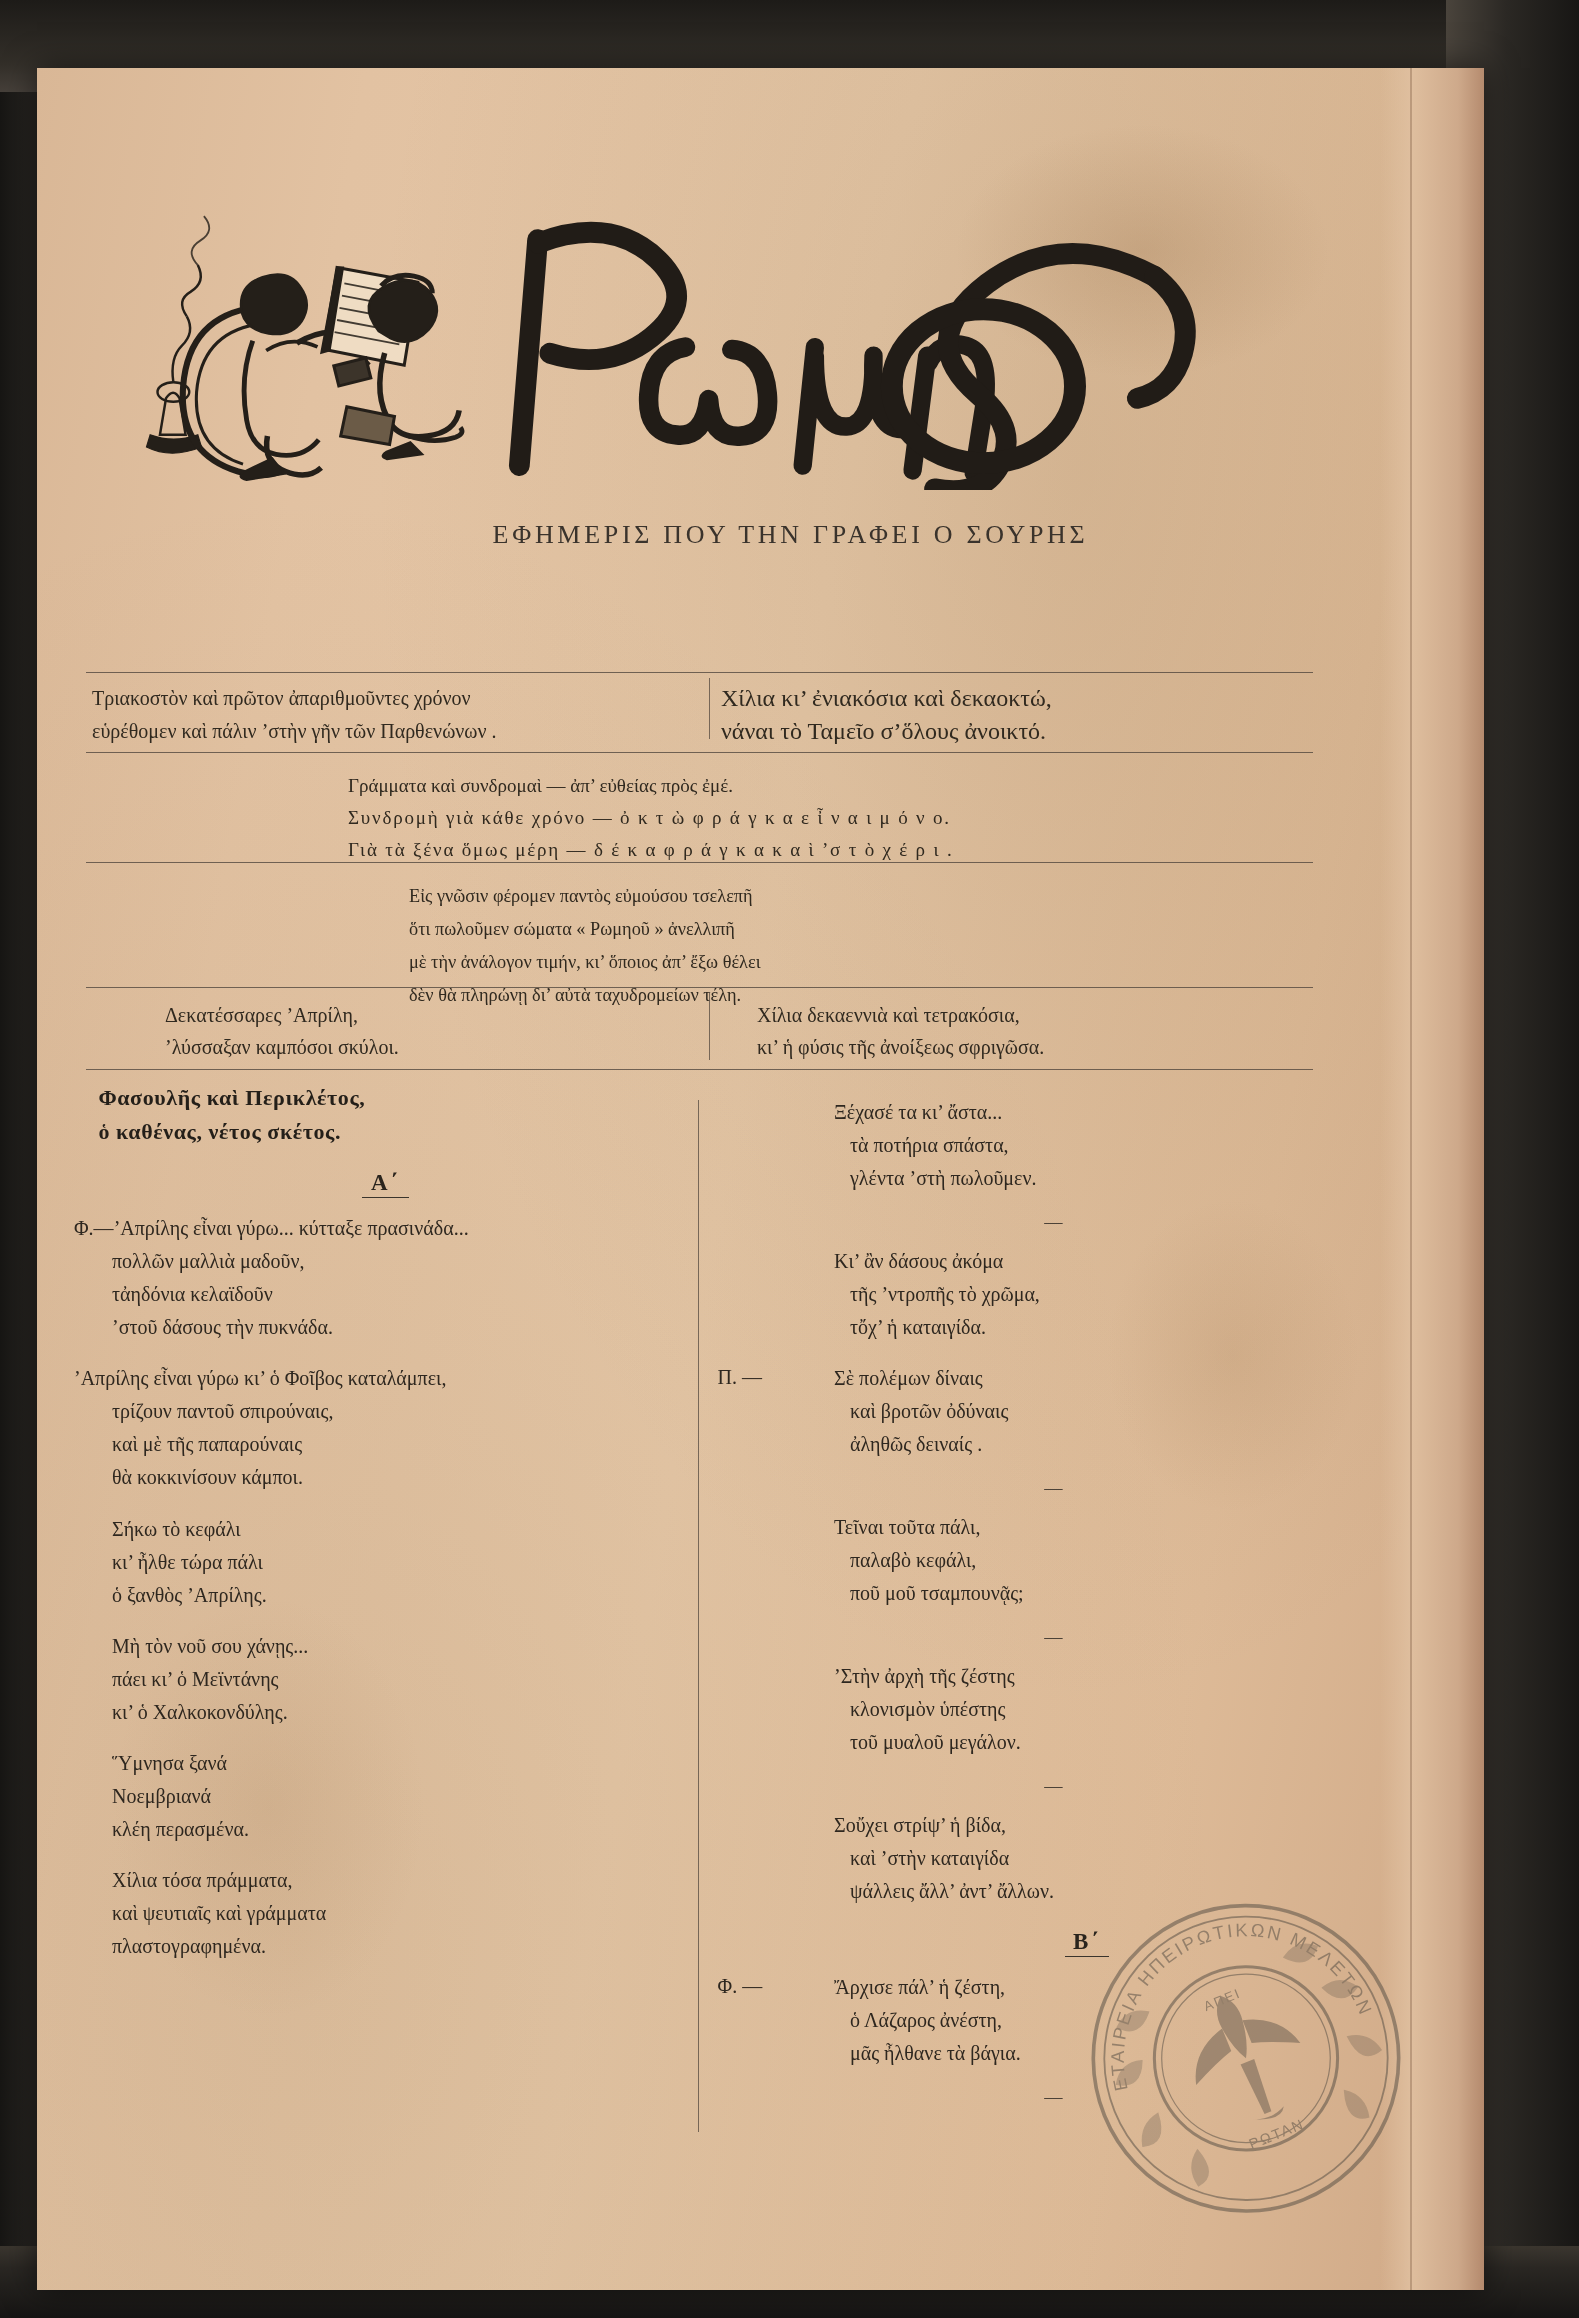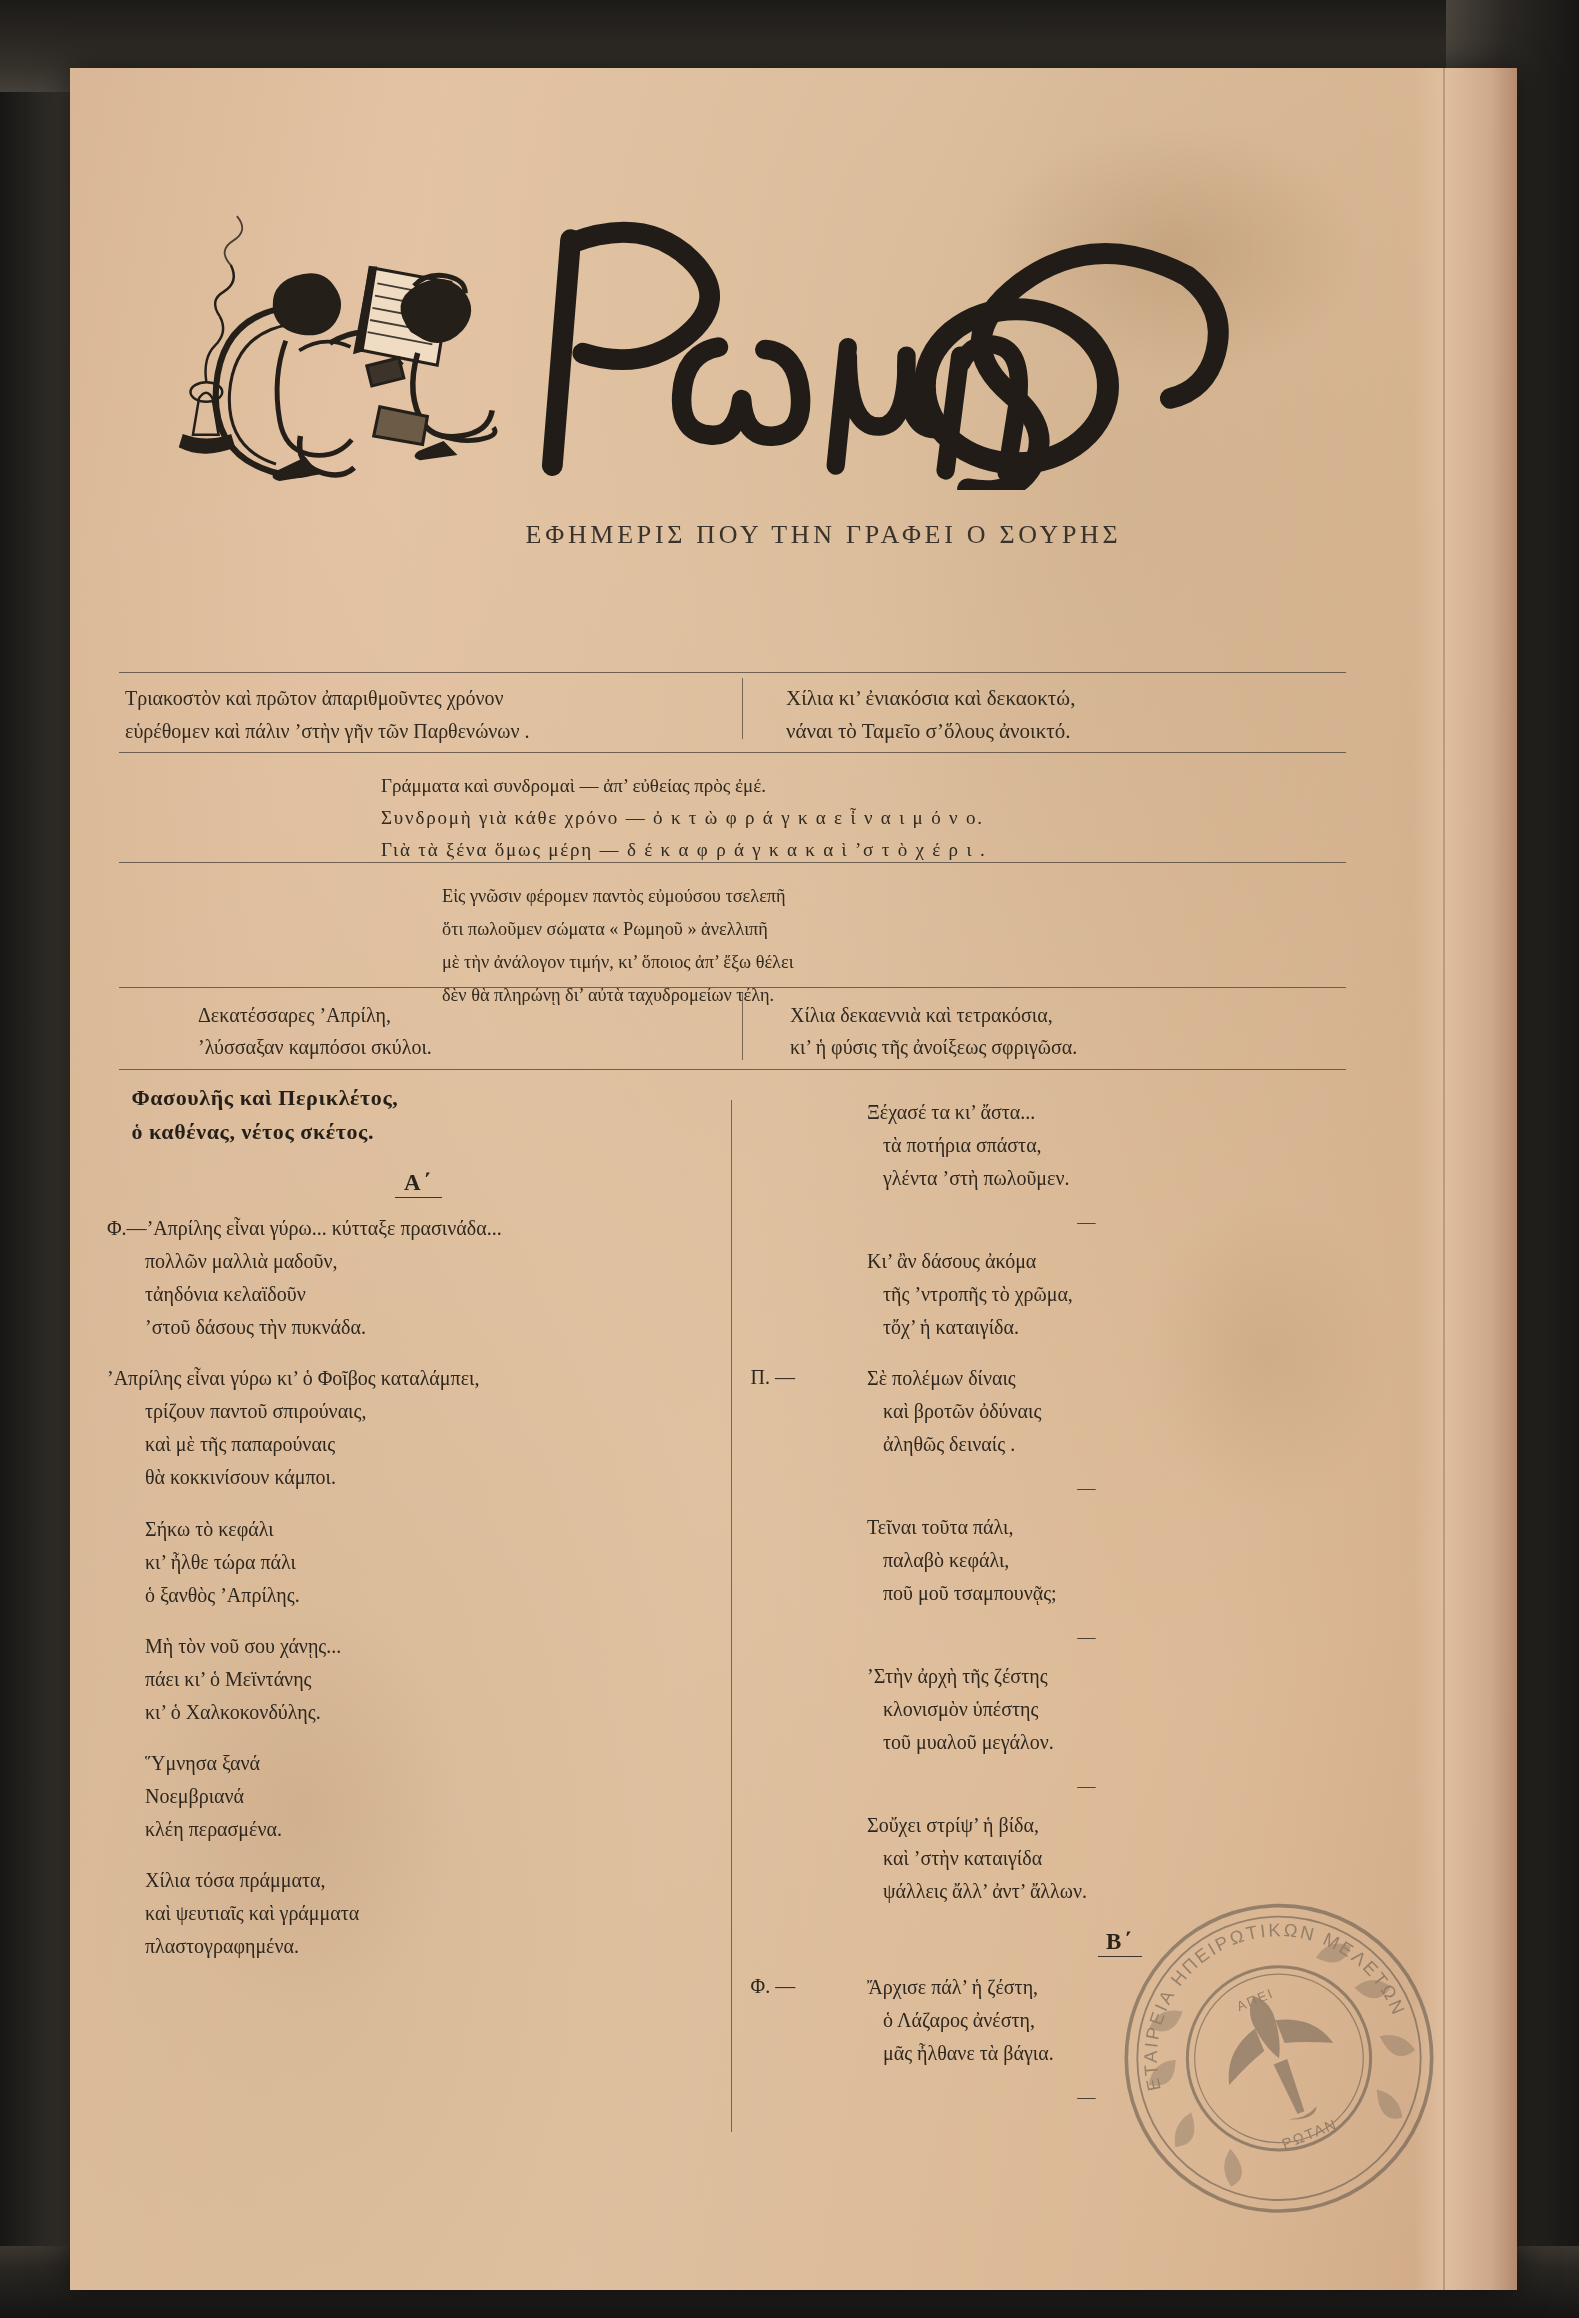--- a/index.html
+++ b/index.html
@@ -54,21 +54,20 @@
     left: 37px;
     top: 68px;
     width: 1447px;
     height: 2222px;
     background:
       radial-gradient(ellipse at 72% 18%, rgba(150,120,80,0.20) 0%, rgba(150,120,80,0) 48%),
       radial-gradient(ellipse at 18% 85%, rgba(160,130,90,0.18) 0%, rgba(160,130,90,0) 55%),
       linear-gradient(100deg, #d9b796 0%, #e2c2a2 18%, #e6c8a8 48%, #ddba97 78%, #cfa886 100%);
     box-shadow: 0 0 30.5px rgba(0,0,0,0.55);
     overflow: hidden;
-    margin-left: 33px;
   }
   
   #page-edge {
     position: absolute;
     right: 0; top: 0;
     width: 104px; height: 2222px;
     background: linear-gradient(270deg,#b1866a 0%, #cda88a 25%, #e0c0a0 70%, rgba(224,192,160,0) 100%);
     opacity: .9;
   }
   #page-edge2 {
@@ -148,23 +147,23 @@
   
   #hdr-left {
     position: absolute;
     left: 55px;
     top: 614px;
     font-size: 20px;
     line-height: 33px;
   }
   #hdr-right {
     position: absolute;
-    left: 716px;
+    left: 684px;
     top: 614px;
-    font-size: 21px;
+    font-size: 24px;
     line-height: 33px;
   }
 
   #subs {
     position: absolute;
     left: 311px;
     top: 702px;
     font-size: 19px;
     line-height: 32px;
   }

